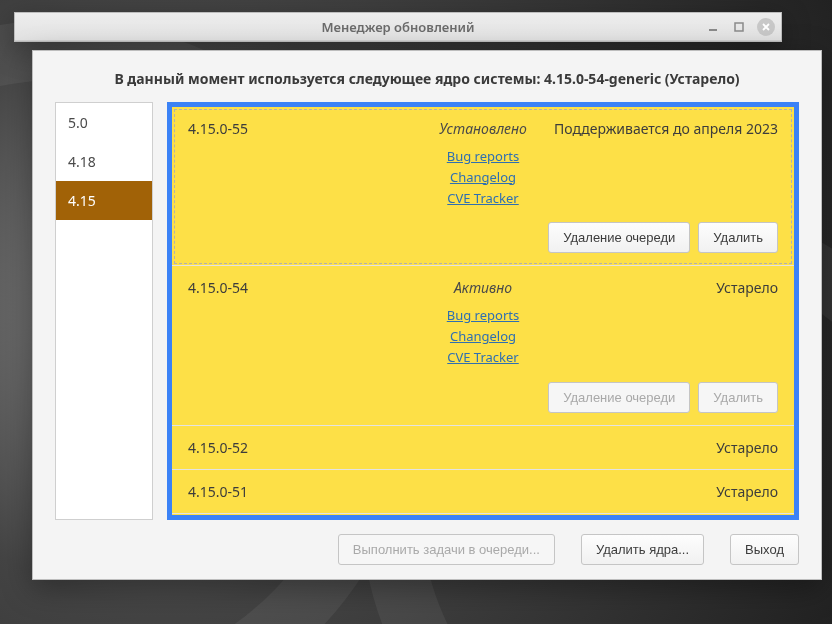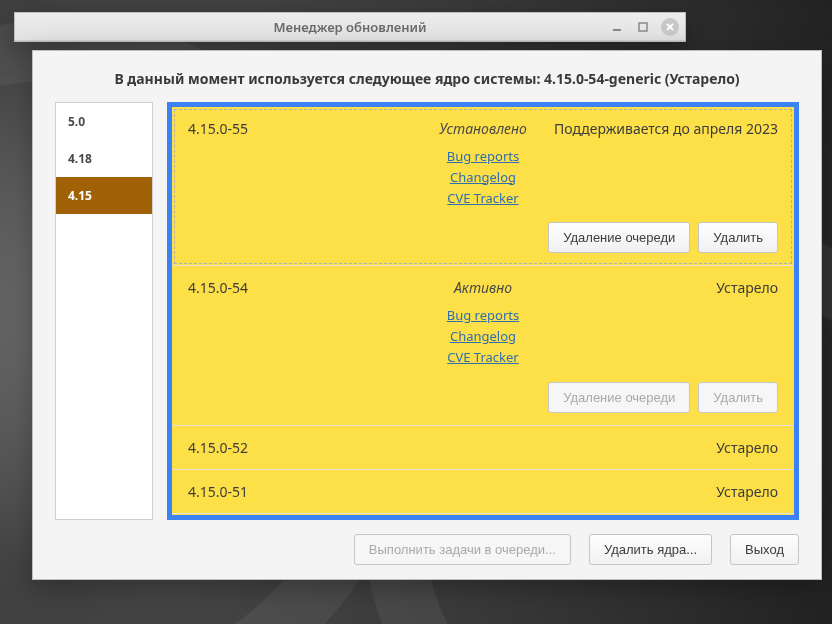--- a/index.html
+++ b/index.html
@@ -58,21 +58,21 @@
     color:#8a8a8a; cursor:pointer;
   }
   .winbtn.close {
     width:18px; height:18px; border-radius:50%;
     background:#c8c8c8; color:#fff;
   }
   .winbtn.close.active { background:#86ac4e; }
   .winbtn svg { display:block; }
 
   
-  .win-main { left:14px; top:12px; width:672px; height:30px; }
+  .win-main { left:14px; top:12px; width:768px; height:30px; }
   .win-main .titlebar { border-radius:0; }
 
   
   .win-kernels {
     left:32px; top:50px; width:790px; height:530px;
     background:#f4f4f4;
   }
 
   .modal-body { padding: 18px 22px 14px 22px; display:flex; flex-direction:column; flex:1; min-height:0; }
   .current-kernel-line {
@@ -88,24 +88,23 @@
   
   .series-list {
     width:98px;
     background:#fff;
     border:1px solid #cfcfcf;
     display:flex; flex-direction:column;
     overflow:hidden;
   }
   .series-item {
     padding:10px 12px;
-    font-size:12px;
+    font-size:14px;
     color:#4a4a4a;
     cursor:pointer;
-    font-weight:bold;
   }
   .series-item.selected {
     background:#a16207;
     color:#fff;
   }
 
   
   .kernels-panel {
     flex:1;
     background:#fde047;
@@ -160,21 +159,21 @@
     color:#3c3c3c;
     cursor:pointer;
   }
   .btn:disabled {
     color:#a9a9a9;
     cursor:default;
     background:#f6f6f6;
   }
 
   .footer-buttons {
-    display:flex; justify-content:flex-end; gap:18px;
+    display:flex; justify-content:flex-end; gap:26px;
     padding-top:14px;
   }
 
   
   .kernels-panel::-webkit-scrollbar { width:10px; }
   .kernels-panel::-webkit-scrollbar-thumb { background:#cfcfcf; border-radius:5px; }
 </style>
 </head>
 <body>
 

